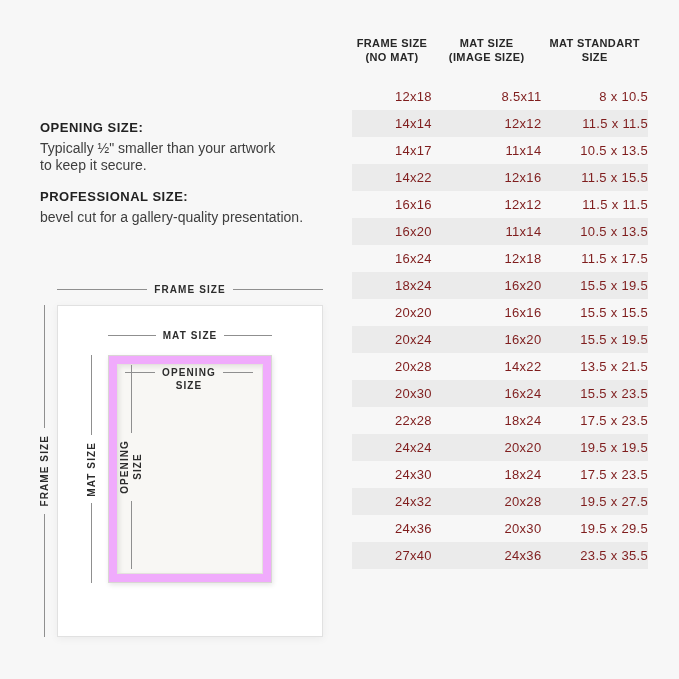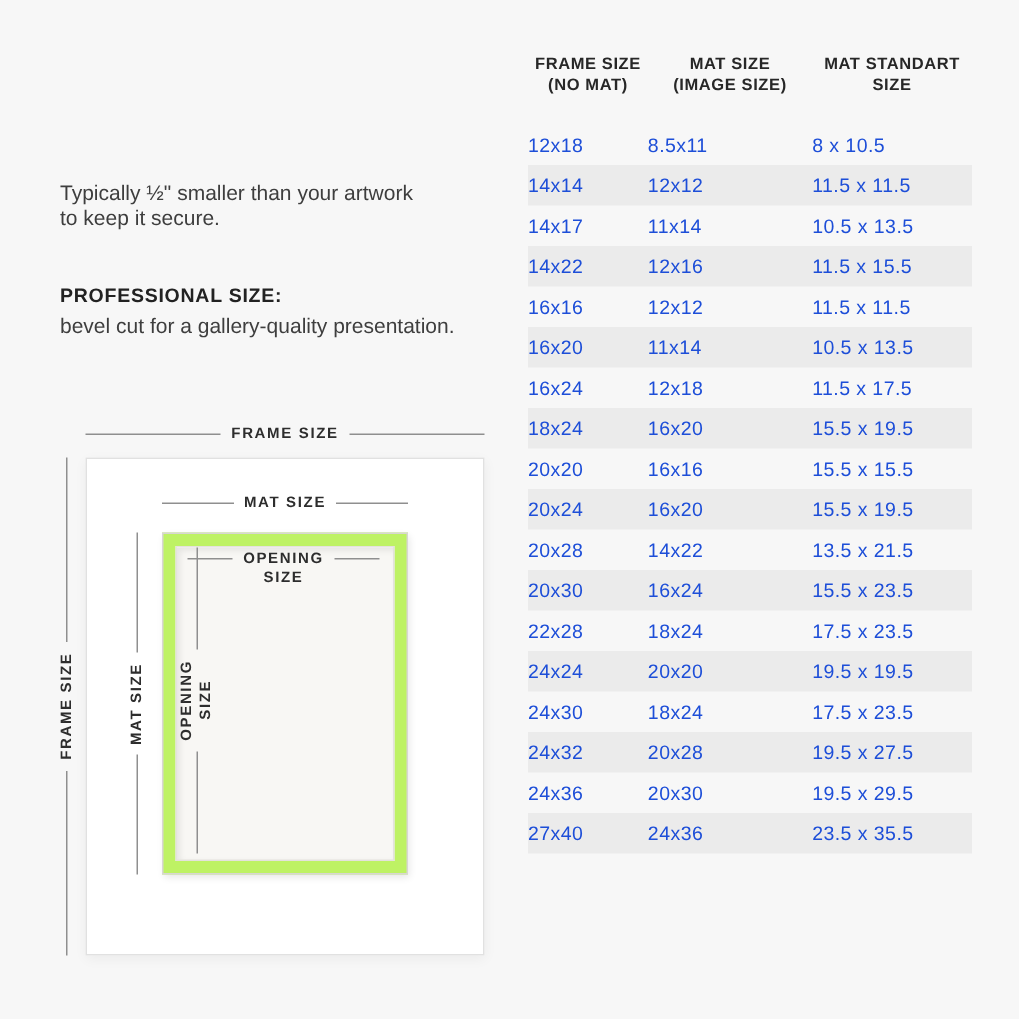--- a/index.html
+++ b/index.html
@@ -29,21 +29,21 @@
 
   
   .diagram { position:absolute; left:35px; top:283px; width:292px; height:362px; }
   .frame-rect {
     position:absolute; left:22px; top:22px; width:266px; height:332px;
     background:#ffffff; border:1px solid #e1e1e1;
     box-shadow:0 2px 8px rgba(0,0,0,.05);
   }
   .mat-rect {
     position:absolute; left:73px; top:72px; width:164px; height:228px;
-    background:#bef264; border:1px solid #d8d6d3;
+    background:#f0abfc; border:1px solid #d8d6d3;
     box-shadow:1px 2px 5px rgba(0,0,0,.10);
   }
   .opening-rect {
     position:absolute; left:8px; top:8px; right:8px; bottom:8px;
     background:#f8f7f4; border:1px solid #e4e2dd;
     box-shadow:inset 2px 2px 4px rgba(0,0,0,.08);
   }
 
   .dim-text {
     font-size:10px; font-weight:700; letter-spacing:1.1px;
@@ -71,32 +71,33 @@
   
   .size-table { position:absolute; left:352px; top:36px; width:296px; }
   .thead {
     display:grid; grid-template-columns:27% 37% 36%;
     font-size:11px; font-weight:700; letter-spacing:.4px;
     line-height:14px; color:#272727; text-align:center;
   }
   .tbody { margin-top:19px; }
   .trow {
     display:grid; grid-template-columns:27% 37% 36%;
-    height:27px; align-items:center; text-align:left;
-    font-size:13px; letter-spacing:.3px; color:#1d4ed8;
+    height:27px; align-items:center; text-align:right;
+    font-size:13px; letter-spacing:.3px; color:#7f1d1d;
   }
   .trow:nth-child(even) { background:#ebebeb; }
 </style>
 </head>
 <body>
 
 <div class="page-title">
 </div>
 
 <div class="section opening">
+  <div class="section-heading">OPENING SIZE:</div>
   <div class="section-text">Typically ½" smaller than your artwork</div>
   <div class="section-text">to keep it secure.</div>
 </div>
 
 <div class="section bevel">
   <div class="section-heading">PROFESSIONAL SIZE:</div>
   <div class="section-text">bevel cut for a gallery-quality presentation.</div>
 </div>
 
 <div class="diagram">

